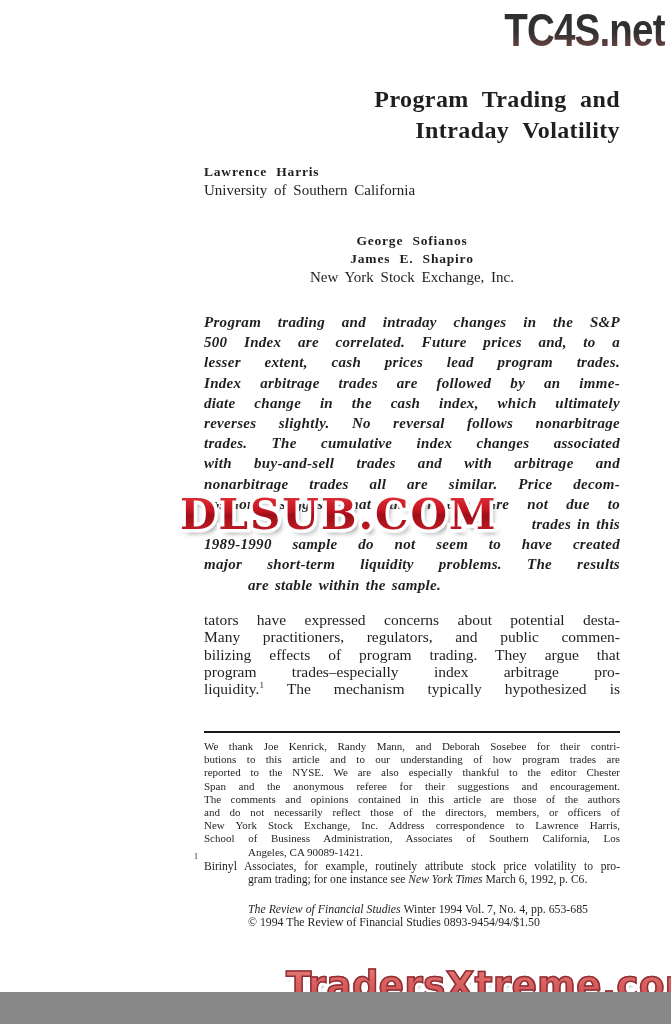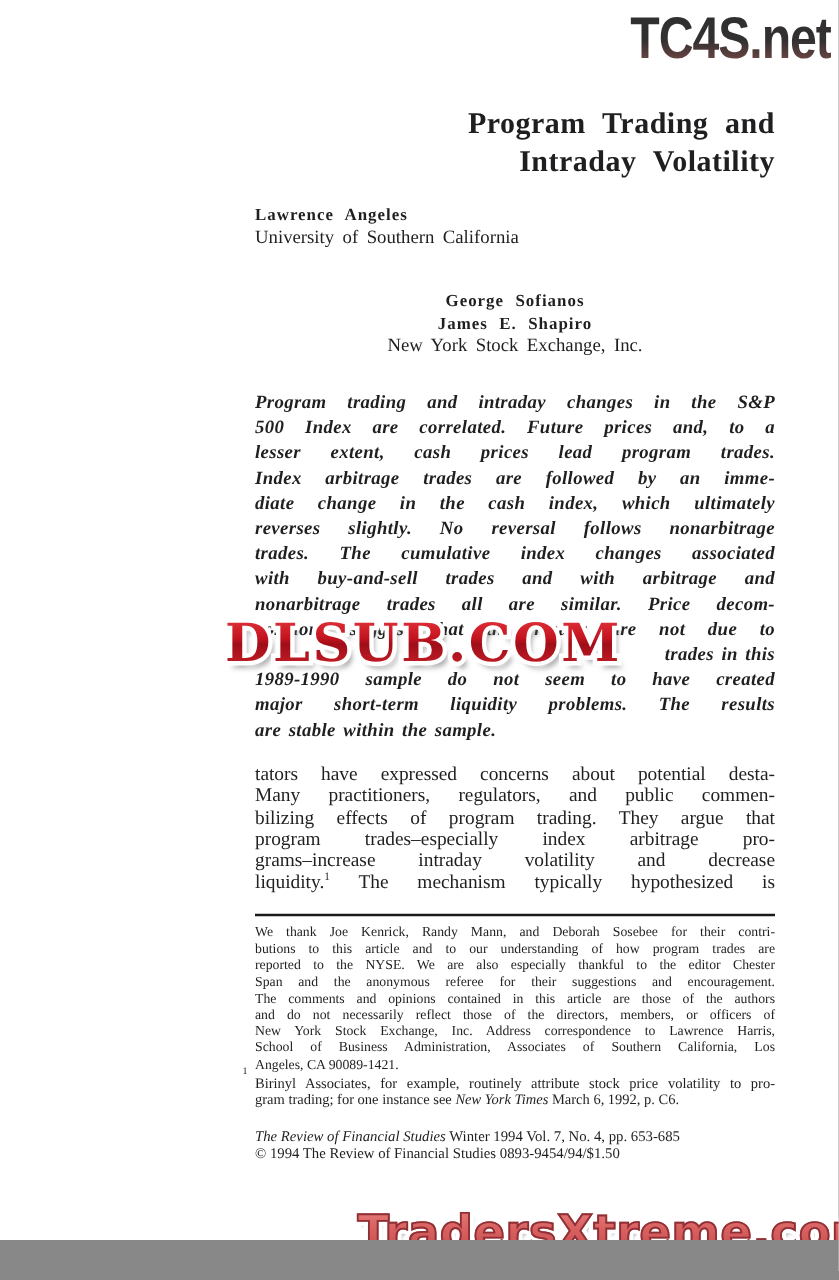--- a/index.html
+++ b/index.html
@@ -67,21 +67,21 @@
     top: 312px;
     font-size: 15px;
     font-weight: bold;
     font-style: italic;
     line-height: 20.2px;
     letter-spacing: 0.3px;
     word-spacing: 2px;
   }
   .line { width: 100%; }
   .j { text-align: justify; text-align-last: justify; }
-  .l { text-align: left; text-align-last: left; }
+  .l { text-align: left; text-align-last: left; margin-left: 44px; }
   .r { text-align: right; text-align-last: right; }
 
   
   .body-par {
     top: 611px;
     font-size: 15.5px;
     line-height: 17.3px;
     word-spacing: 1px;
   }
   sup { font-size: 0.58em; vertical-align: super; line-height: 0; }
@@ -186,21 +186,21 @@
 <div class="page">
 
   <div class="tc4s">TC4S.net</div>
 
   <div class="col title">
     <div>Program Trading and</div>
     <div>Intraday Volatility</div>
   </div>
 
   <div class="col author-block first">
-    <div class="author-name">Lawrence Angeles</div>
+    <div class="author-name">Lawrence Harris</div>
     <div class="affiliation">University of Southern California</div>
   </div>
 
   <div class="col author-block second">
     <div class="author-name">George Sofianos</div>
     <div class="author-name">James E. Shapiro</div>
     <div class="affiliation">New York Stock Exchange, Inc.</div>
   </div>
 
   <div class="col abstract">
@@ -218,21 +218,20 @@
     <div class="line j">1989-1990 sample do not seem to have created</div>
     <div class="line j">major short-term liquidity problems. The results</div>
     <div class="line l">are stable within the sample.</div>
   </div>
 
   <div class="col body-par">
     <div class="line j">tators have expressed concerns about potential desta-</div>
     <div class="line j">Many practitioners, regulators, and public commen-</div>
     <div class="line j">bilizing effects of program trading. They argue that</div>
     <div class="line j">program trades–especially index arbitrage pro-</div>
-    <div class="line j">grams–increase intraday volatility and decrease</div>
     <div class="line j"><span>liquidity.</span><sup>1</sup> <span>The mechanism typically hypothesized is</span></div>
   </div>
 
   <div class="col fn-rule"></div>
 
   <div class="col ack">
     <div class="line j">We thank Joe Kenrick, Randy Mann, and Deborah Sosebee for their contri-</div>
     <div class="line j">butions to this article and to our understanding of how program trades are</div>
     <div class="line j">reported to the NYSE. We are also especially thankful to the editor Chester</div>
     <div class="line j">Span and the anonymous referee for their suggestions and encouragement.</div>

